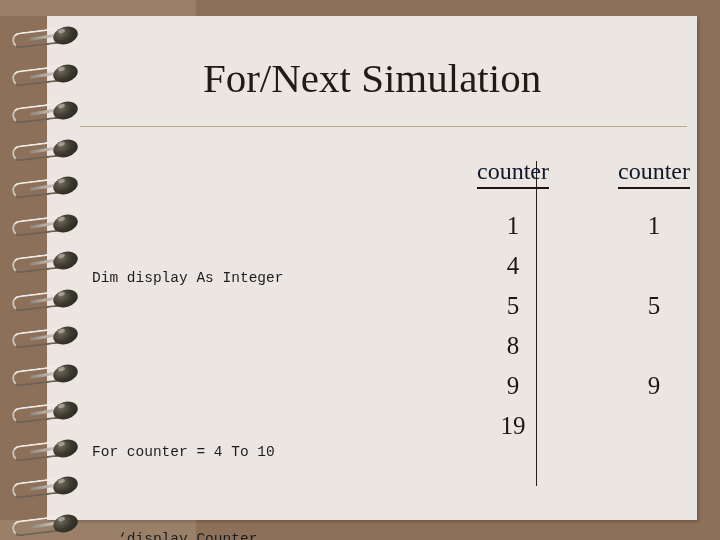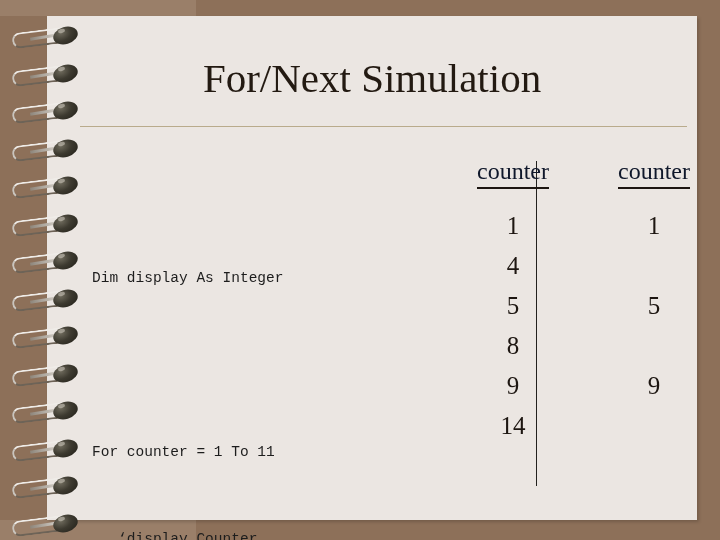--- a/index.html
+++ b/index.html
@@ -173,38 +173,38 @@
   <div class="bg-patch2"></div>
 
   <div class="page">
 
     <div class="title">For/Next Simulation</div>
     <div class="title-rule"></div>
 
     <div class="code">
       <span class="ln">Dim display As Integer</span>
       <span class="blank"></span>
-      <span class="ln">For counter = 1 To 11</span>
+      <span class="ln">For counter = 4 To 10</span>
       <span class="ln">   ‘display Counter</span>
       
       
     </div>
 
     <div class="table">
       <div class="col-divider"></div>
 
       <div class="col col-counter">
         <span class="col-head">counter</span>
         <div class="cells">
           <div class="cell">1</div>
           <div class="cell">4</div>
           <div class="cell">5</div>
           <div class="cell">8</div>
           <div class="cell">9</div>
-          <div class="cell">14</div>
+          <div class="cell">19</div>
         </div>
       </div>
 
       <div class="col col-display">
         <span class="col-head">counter</span>
         <div class="cells">
           <div class="cell">1</div>
           <div class="cell"></div>
           <div class="cell">5</div>
           <div class="cell"></div>

